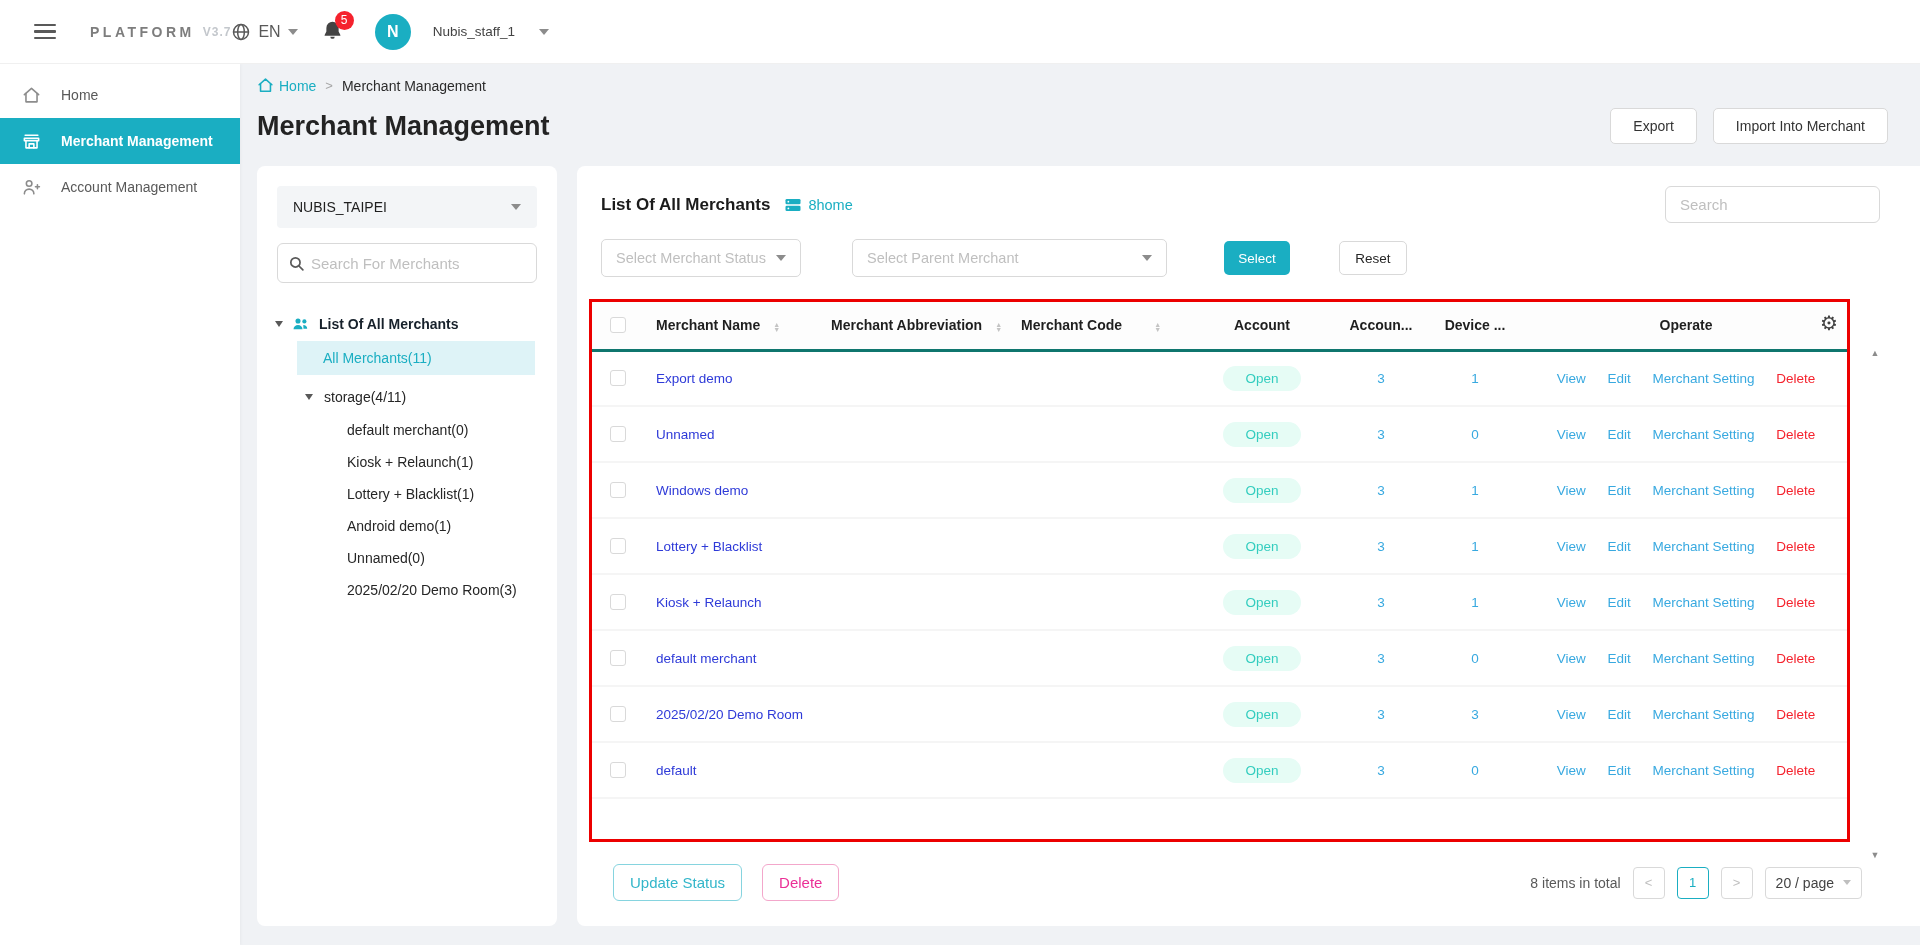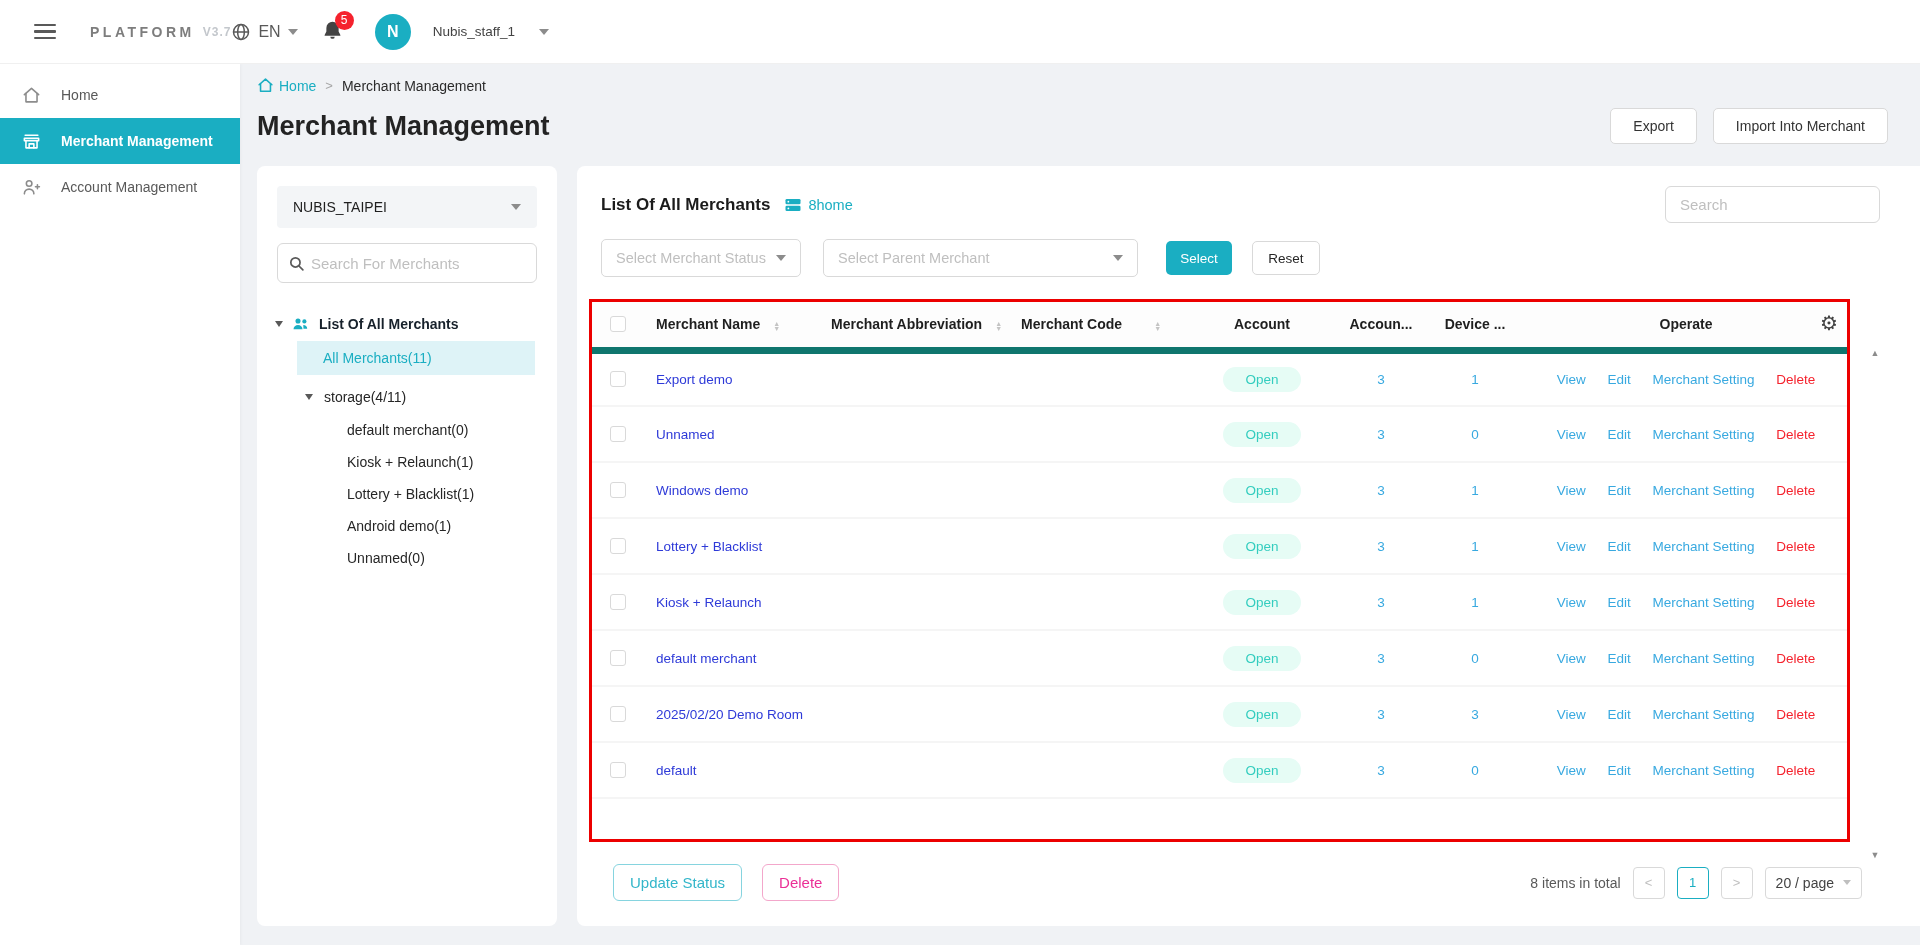--- a/index.html
+++ b/index.html
@@ -69,34 +69,34 @@
 
   
   .main-head { display: flex; justify-content: space-between; align-items: center; }
   .main-head-left { display: flex; align-items: center; gap: 14px; }
   .main-title { font-size: 17px; font-weight: bold; color: #1b1b1b; }
   .home-link { display: flex; align-items: center; gap: 6px; color: var(--primary, #1aaec2); font-size: 14.5px; cursor: pointer; }
   .table-search { width: 215px; height: 37px; border: 1px solid #d9d9d9; border-radius: 6px; padding: 0 14px; font-size: 15px; font-family: inherit; outline: none; color: #262626; }
   .table-search::placeholder { color: #bfbfbf; }
 
   
-  .filter-row { display: flex; align-items: center; margin-top: 16px; }
+  .filter-row { display: flex; align-items: center; margin-top: 16px; gap: 29px; }
   .fselect { height: 38px; border: 1px solid #d9d9d9; border-radius: 5px; display: flex; align-items: center; justify-content: space-between; padding: 0 14px; color: #bfbfbf; font-size: 14.5px; cursor: pointer; background: #fff; }
   .fselect.status { width: 200px; }
   .fselect.parent { width: 315px; margin-left: 22px; }
   .select-btn { margin-left: 28px; width: 66px; height: 34px; background: var(--primary, #1aaec2); color: #fff; border: none; border-radius: 5px; font-size: 13.5px; cursor: pointer; font-family: inherit; }
   .reset-btn { margin-left: 20px; width: 68px; height: 34px; background: #fff; color: #262626; border: 1px solid #d9d9d9; border-radius: 5px; font-size: 13.5px; cursor: pointer; font-family: inherit; }
 
   
   .red-box { border: 3px solid var(--annotation-border, #ec0000); margin: 22px 30px 0 -12px; height: 543px; position: relative; overflow: hidden; }
   table { width: 100%; border-collapse: collapse; table-layout: fixed; }
   col.c-check { width: 50px; } col.c-name { width: 175px; } col.c-abbr { width: 190px; }
   col.c-code { width: 180px; } col.c-status { width: 150px; } col.c-acct { width: 88px; }
   col.c-dev { width: 100px; } col.c-op { width: auto; }
-  thead th { height: 48px; font-size: 14px; font-weight: bold; color: #1f1f1f; text-align: left; background: #fdfdfd; border-bottom: 7px solid #0f766e; }
+  thead th { height: 48px; font-size: 14px; font-weight: bold; color: #1f1f1f; text-align: left; background: #fdfdfd; border-bottom: 3px solid #0f766e; }
   th.al, td.al { padding-left: 14px; }
   th.ctr, td.ctr { text-align: center; }
   tbody td { height: 56px; border-bottom: 2px solid #f5f5f5; font-size: 13.5px; background: #fff; }
   .sorter { display: inline-flex; flex-direction: column; vertical-align: middle; margin-left: 13px; line-height: 5px; }
   .sorter span { font-size: 7px; color: #c4c4c4; }
   .cbx { width: 16px; height: 16px; appearance: none; border: 1px solid #d9d9d9; border-radius: 3px; background: #fff; cursor: pointer; margin-left: 18px; display: block; }
   .mlink { color: var(--merchant-link, #2e3ad8); }
   .numlink { color: var(--link, #38a9e0); }
   .badge { display: inline-block; min-width: 78px; padding: 5px 0; border-radius: 14px; background: var(--status-badge-bg, #e6fcf5); color: var(--status-badge-text, #34cdbf); font-size: 13.5px; text-align: center; }
   td.op-cell { text-align: center; }
@@ -252,20 +252,23 @@
 
               <div class="tree-child">
                 <span>Android demo(1)</span>
               </div>
 
 
               <div class="tree-child">
                 <span>Unnamed(0)</span>
               </div>
 
+              <div class="tree-child">
+                <span>2025/02/20 Demo Room(3)</span>
+              </div>
             </div>
         </div>
       </div>
 
       <div class="card main-card">
         <div class="main-head">
           <div class="main-head-left">
             <span class="main-title">List Of All Merchants</span>
             <span class="home-link">
               <svg width="18" height="18" viewBox="0 0 24 24" fill="#1aaec2">

